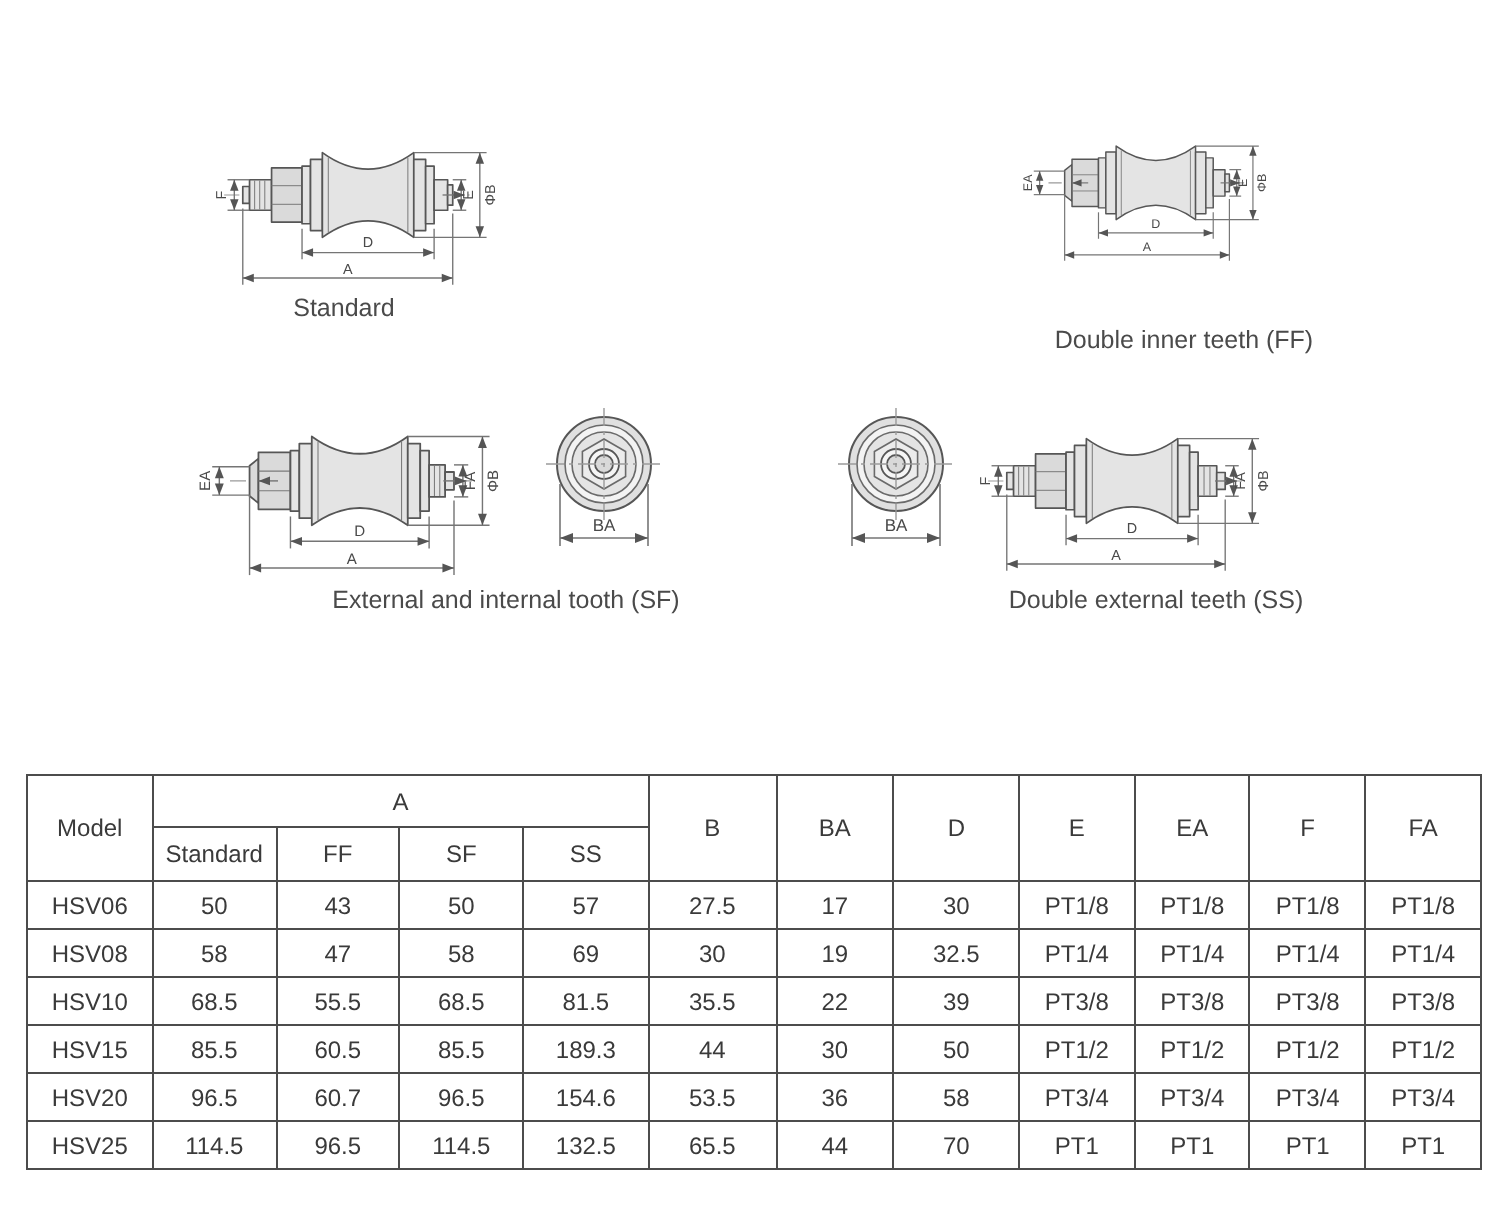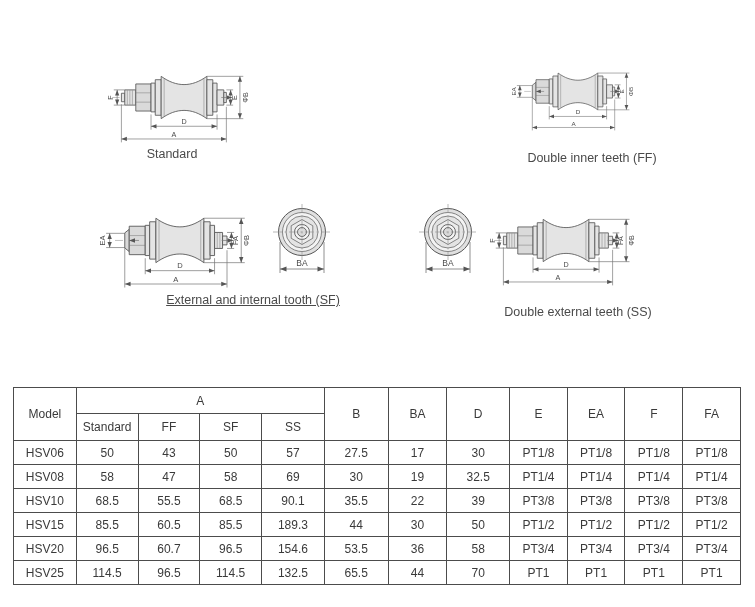--- a/index.html
+++ b/index.html
@@ -121,21 +121,21 @@
         <line class="dim" x1="25" y1="50" x2="25" y2="95"></line>
         <line class="dim" x1="137" y1="53" x2="137" y2="95"></line>
         <line class="dim" marker-start="url(#ah)" marker-end="url(#ah)" x1="25" y1="91" x2="137" y2="91"></line>
         <text class="dt" x="3" y="42" text-anchor="middle" transform="rotate(-90 3 42)">EA</text>
         <text class="dt" x="149" y="42" text-anchor="middle" transform="rotate(-90 149 42)">E</text>
         <text class="dt" x="162" y="42" text-anchor="middle" transform="rotate(-90 162 42)">ΦB</text>
         <text class="dt" x="87" y="73" text-anchor="middle">D</text>
         <text class="dt" x="81" y="88.5" text-anchor="middle">A</text>
       </svg>
     </div>
-  <div class="caption" style="left:487px;top:151px;width:210px;">Double inner teeth (FF)</div>
+  <div class="caption" style="left:487px;top:163px;width:210px;">Double inner teeth (FF)</div>
 
   <div class="dwg" style="left:99px;top:202px;width:168px;height:100px;">
       <svg viewBox="-4 0 189 110" xmlns="http://www.w3.org/2000/svg">
         <line class="cl" x1="14" y1="42" x2="150" y2="42"></line>
         <polygon class="pf2" points="25,33.5 30,29.5 30,54.5 25,50.5"></polygon>
         <rect class="pf2" x="30" y="26" width="18" height="32"></rect>
         <line class="thin" x1="30" y1="36.5" x2="48" y2="36.5"></line>
         <line class="thin" x1="30" y1="47.5" x2="48" y2="47.5"></line>
         <line class="dim" x1="25" y1="34" x2="4" y2="34"></line>
         <line class="dim" x1="25" y1="50" x2="4" y2="50"></line>
@@ -181,21 +181,21 @@
         <circle class="c5" cx="32" cy="30" r="7.5"></circle>
         <circle class="c6" cx="32" cy="30" r="4.5"></circle>
         <line class="cl" x1="3" y1="30" x2="61" y2="30"></line>
         <line class="cl" x1="32" y1="2" x2="32" y2="58"></line>
         <line class="dim" x1="10" y1="40" x2="10" y2="71"></line>
         <line class="dim" x1="54" y1="40" x2="54" y2="71"></line>
         <line class="dim" marker-start="url(#ah)" marker-end="url(#ah)" x1="10" y1="67" x2="54" y2="67"></line>
         <text class="dt" x="32" y="63.5" text-anchor="middle">BA</text>
       </svg>
     </div>
-  <div class="caption" style="left:128px;top:293px;width:250px;text-decoration:underline;">External and internal tooth (SF)</div>
+  <div class="caption" style="left:128px;top:293px;width:250px;">External and internal tooth (SF)</div>
 
   <div class="dwg" style="left:416px;top:202px;width:64px;height:80px;">
       <svg viewBox="0 0 64 80" xmlns="http://www.w3.org/2000/svg">
         <circle class="c1" cx="32" cy="30" r="23.5"></circle>
         <circle class="c2" cx="32" cy="30" r="19.5"></circle>
         <circle class="c3" cx="32" cy="30" r="16"></circle>
         <polygon class="c4" points="42.8,36.25 32,42.5 21.2,36.25 21.2,23.75 32,17.5 42.8,23.75"></polygon>
         <circle class="c5" cx="32" cy="30" r="7.5"></circle>
         <circle class="c6" cx="32" cy="30" r="4.5"></circle>
         <line class="cl" x1="3" y1="30" x2="61" y2="30"></line>
@@ -244,21 +244,21 @@
         <line class="dim" x1="13" y1="50" x2="13" y2="95"></line>
         <line class="dim" x1="142" y1="53" x2="142" y2="95"></line>
         <line class="dim" marker-start="url(#ah)" marker-end="url(#ah)" x1="13" y1="91" x2="142" y2="91"></line>
         <text class="dt" x="3" y="42" text-anchor="middle" transform="rotate(-90 3 42)">F</text>
         <text class="dt" x="154" y="42" text-anchor="middle" transform="rotate(-90 154 42)">FA</text>
         <text class="dt" x="167" y="42" text-anchor="middle" transform="rotate(-90 167 42)">ΦB</text>
         <text class="dt" x="87" y="73" text-anchor="middle">D</text>
         <text class="dt" x="77.5" y="88.5" text-anchor="middle">A</text>
       </svg>
     </div>
-  <div class="caption" style="left:453px;top:305px;width:250px;">Double external teeth (SS)</div>
+  <div class="caption" style="left:453px;top:293px;width:250px;">Double external teeth (SS)</div>
 
   <table class="spec">
     <colgroup>
       <col style="width:62px">
         <col style="width:61px">
         <col style="width:61px">
         <col style="width:61px">
       <col style="width:62px">
         <col style="width:63px">
         <col style="width:58px">
@@ -314,21 +314,21 @@
           <td>PT1/4</td>
           <td>PT1/4</td>
           <td>PT1/4</td>
           <td>PT1/4</td>
         </tr>
         <tr>
           <td>HSV10</td>
           <td>68.5</td>
           <td>55.5</td>
           <td>68.5</td>
-          <td>90.1</td>
+          <td>81.5</td>
           <td>35.5</td>
           <td>22</td>
           <td>39</td>
           <td>PT3/8</td>
           <td>PT3/8</td>
           <td>PT3/8</td>
           <td>PT3/8</td>
         </tr>
         <tr>
           <td>HSV15</td>

